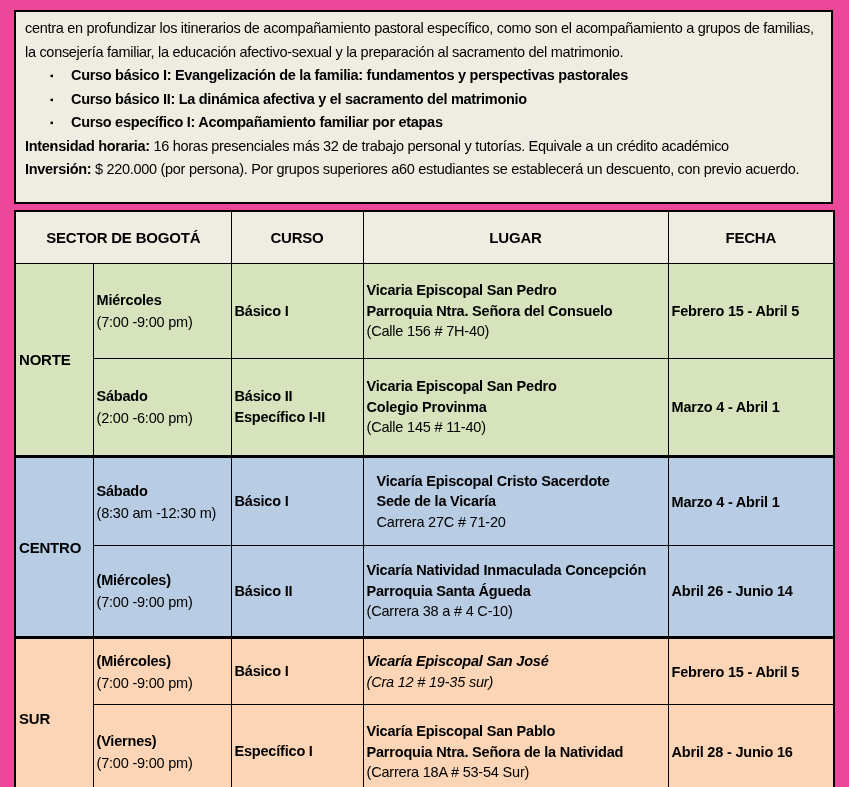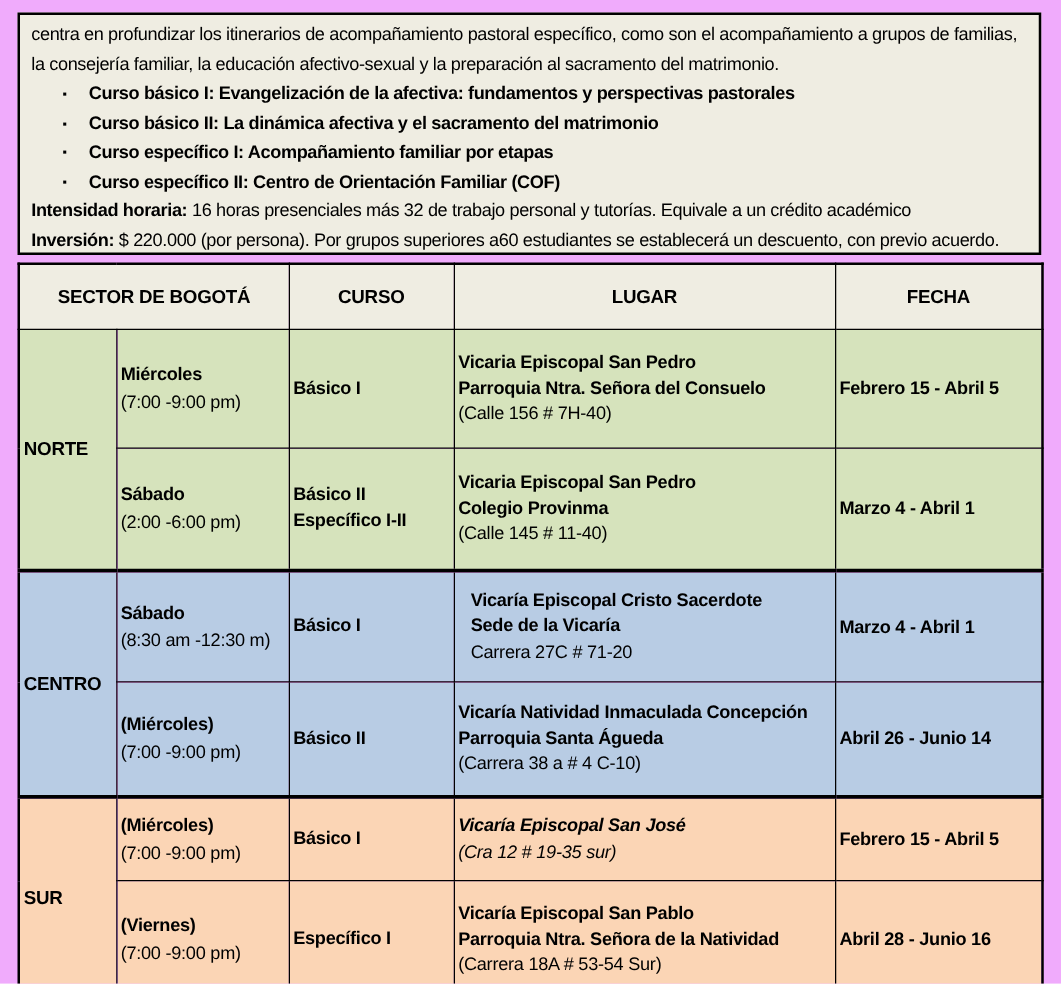--- a/index.html
+++ b/index.html
@@ -1,17 +1,17 @@
 <!DOCTYPE html>
 <html><head>
 <meta charset="utf-8">
 <style>
   html,body{margin:0;padding:0;background:#fff;}
   .page{
-    position:relative;width:849px;height:787px;overflow:hidden;background:#f0abfc;
+    position:relative;width:849px;height:787px;overflow:hidden;background:#ec4899;
     font-family:"Liberation Sans","DejaVu Sans",sans-serif;color:#000;
   }
   
   .intro-box{
     position:absolute;left:14px;top:10px;width:819px;height:194px;
     box-sizing:border-box;border:2px solid #000;background:#EFEDE2;
     padding:5px 9px 0 9px;font-size:14.5px;line-height:23.5px;letter-spacing:-0.3px;
   }
   .intro-box p{margin:0;}
   .bullets{list-style:none;margin:0;padding:0;}
@@ -44,24 +44,24 @@
   .fecha-cell{font-size:14.5px;}
 </style>
 </head>
 <body>
 
 <div class="page">
 
   <div class="intro-box">
     <p class="para">centra en profundizar los itinerarios de acompañamiento pastoral específico, como son el acompañamiento a grupos de familias, la consejería familiar, la educación afectivo-sexual y la preparación al sacramento del matrimonio.</p>
     <ul class="bullets" id="bullet-list">
-        <li><span class="bullet-marker">▪</span><span>Curso básico I:  Evangelización de la afectiva: fundamentos y perspectivas pastorales</span></li>
+        <li><span class="bullet-marker">▪</span><span>Curso básico I:  Evangelización de la familia: fundamentos y perspectivas pastorales</span></li>
         <li><span class="bullet-marker">▪</span><span>Curso básico II: La dinámica afectiva y el sacramento del matrimonio</span></li>
         <li><span class="bullet-marker">▪</span><span>Curso específico I: Acompañamiento familiar por etapas</span></li>
-        <li><span class="bullet-marker">▪</span><span>Curso específico II: Centro de Orientación Familiar (COF)</span></li>
+        <li><span class="bullet-marker">▪</span></li>
       </ul>
     <p class="meta"><b>Intensidad horaria:</b><span> 16 horas presenciales más 32 de trabajo personal y tutorías. Equivale a un crédito académico</span></p>
     <p class="meta"><b>Inversión:</b><span> $ 220.000 (por persona). Por grupos superiores a60 estudiantes se establecerá un descuento, con previo acuerdo.</span></p>
   </div>
 
   <table class="schedule">
     <colgroup>
       <col style="width:78px">
         <col style="width:138px">
         <col style="width:132px">

